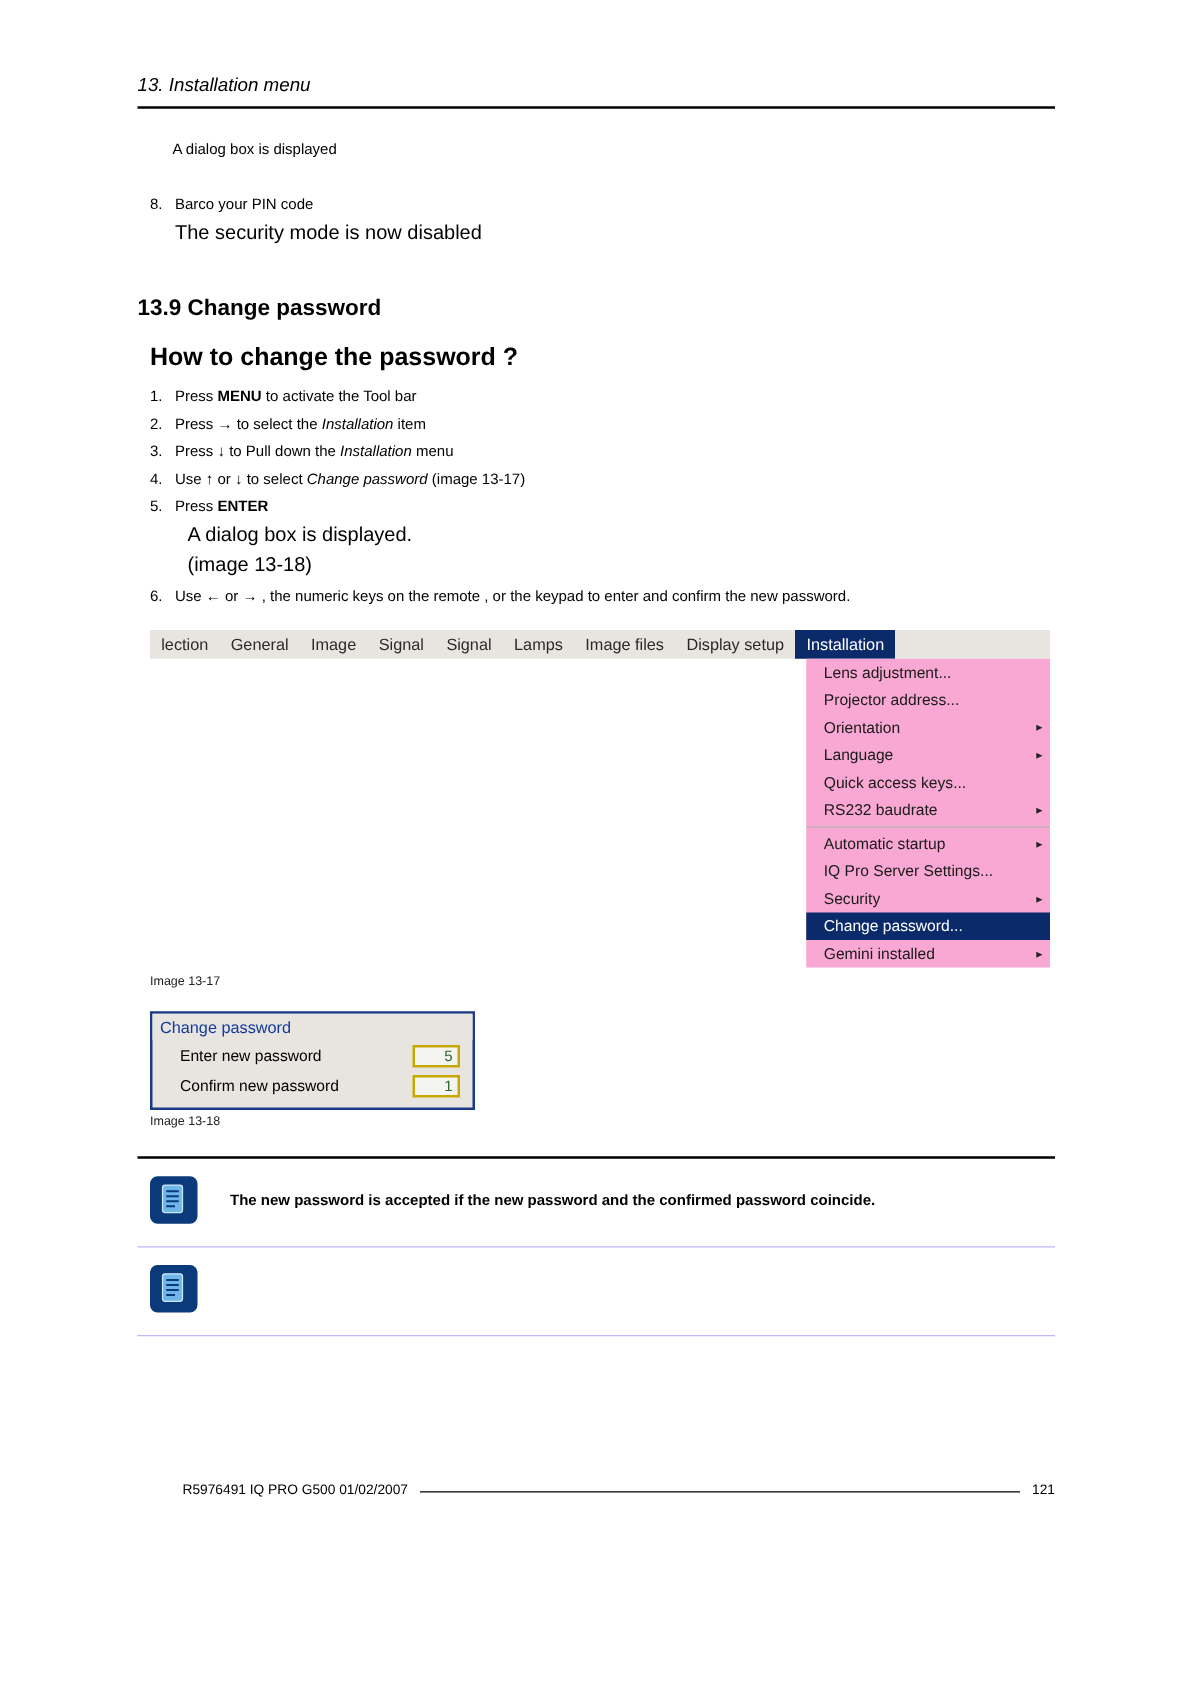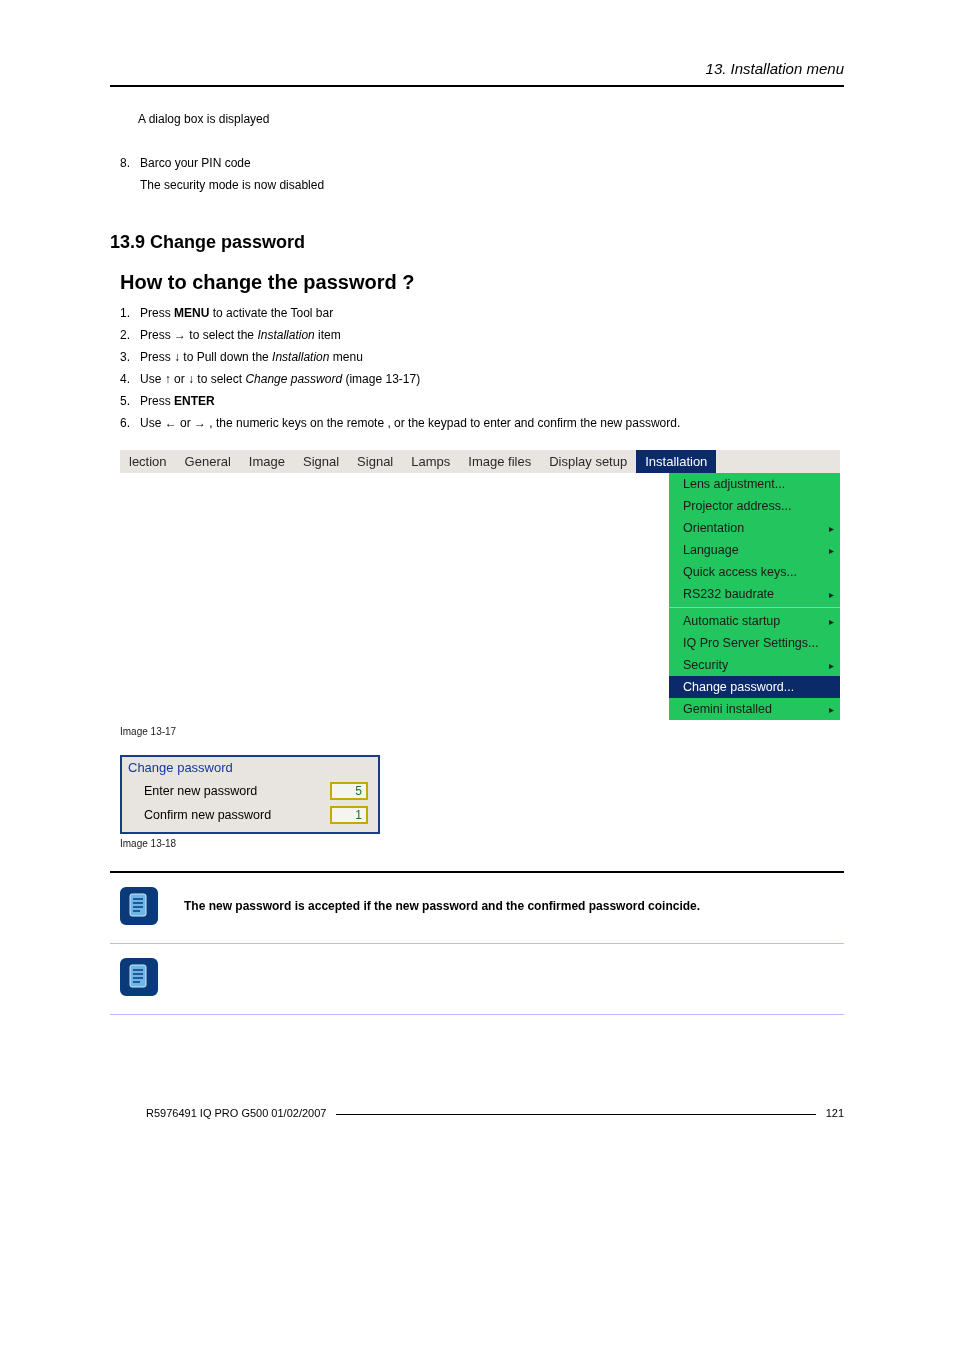--- a/index.html
+++ b/index.html
@@ -6,21 +6,21 @@
     body {
       font-family: Arial, Helvetica, sans-serif;
       font-size: 13px;
       color: #000;
       background: #fff;
       width: 954px;
       margin: 0;
       padding: 60px 110px 40px 110px;
     }
     .header {
-      text-align: right;
+      text-align: left;
       font-style: italic;
       font-size: 15px;
       padding-bottom: 8px;
       border-bottom: 2px solid #000;
       margin-bottom: 25px;
     }
     .text-block {
       margin-left: 28px;
       margin-bottom: 30px;
     }
@@ -45,21 +45,21 @@
       font-size: 12px;
       margin: 8px 0;
       padding-left: 20px;
       position: relative;
     }
     .step .num {
       position: absolute;
       left: 0;
     }
     .step-sub {
-      font-size: 12px;
+      font-size: 16px;
       margin: 6px 0 6px 30px;
     }
     .bold { font-weight: bold; }
     .italic { font-style: italic; }
 
     
     .menu-figure {
       margin: 20px 0 6px 10px;
       width: 720px;
     }
@@ -76,22 +76,22 @@
     .menubar .tab.active {
       background: #0a2a6a;
       color: #fff;
     }
     .dropdown-wrap {
       display: flex;
       justify-content: flex-end;
       margin-top: 0;
     }
     .dropdown {
-      width: 171px;
-      background: #22c55e;
+      width: 195px;
+      background: #f9a8d4;
       border-top: 0;
       font-size: 12.5px;
     }
     .dropdown .item {
       display: flex;
       justify-content: space-between;
       align-items: center;
       padding: 4px 6px 4px 14px;
       color: #1a1a1a;
     }
@@ -171,21 +171,21 @@
       justify-content: center;
     }
     .note-icon svg { display:block; }
     .note-text {
       font-size: 12px;
       font-weight: bold;
     }
 
     
     .footer {
-      margin-top: 92px;
+      margin-top: 117px;
       display: flex;
       align-items: center;
       font-size: 11px;
       padding-left: 36px;
     }
     .footer .docid { white-space: nowrap; }
     .footer .rule {
       flex: 1;
       border-top: 1px solid #000;
       margin: 0 10px;
@@ -227,20 +227,22 @@
     <span>Press ↓ to Pull down the </span><span class="italic">Installation</span><span> menu</span>
   </div>
   <div class="step">
     <span class="num">4.</span>
     <span>Use ↑ or ↓ to select </span><span class="italic">Change password</span><span> (image 13-17)</span>
   </div>
   <div class="step">
     <span class="num">5.</span>
     <span>Press </span><span class="bold">ENTER</span>
   </div>
+  <div class="step-sub">A dialog box is displayed.</div>
+  <div class="step-sub">(image 13-18)</div>
   <div class="step">
     <span class="num">6.</span>
     <span>Use ← or → , the numeric keys on the remote , or the keypad to enter and confirm the new password.</span>
   </div>
 </div>
 
 <div class="menu-figure">
   <div class="menubar" id="menubar">
       <div class="tab">lection</div>
       <div class="tab">General</div>

